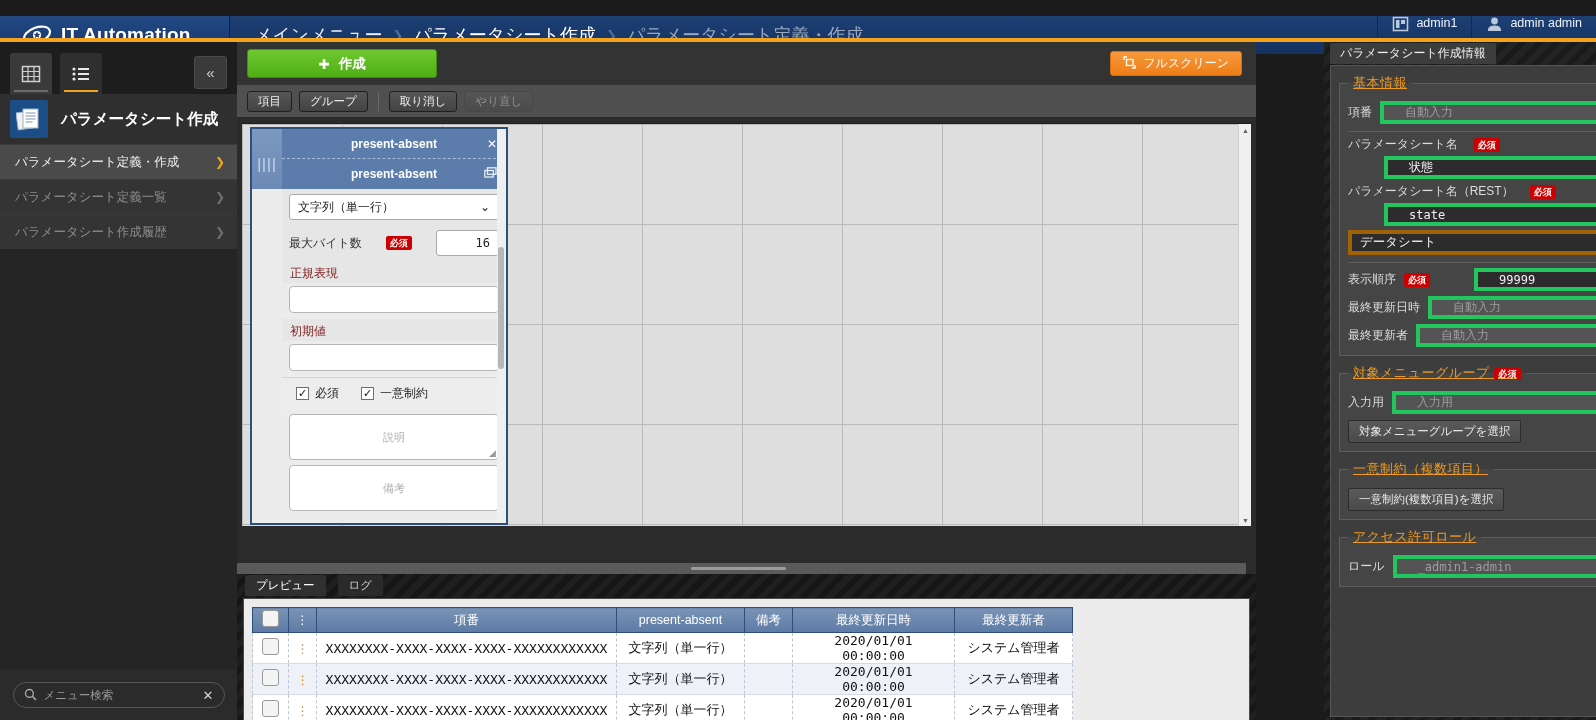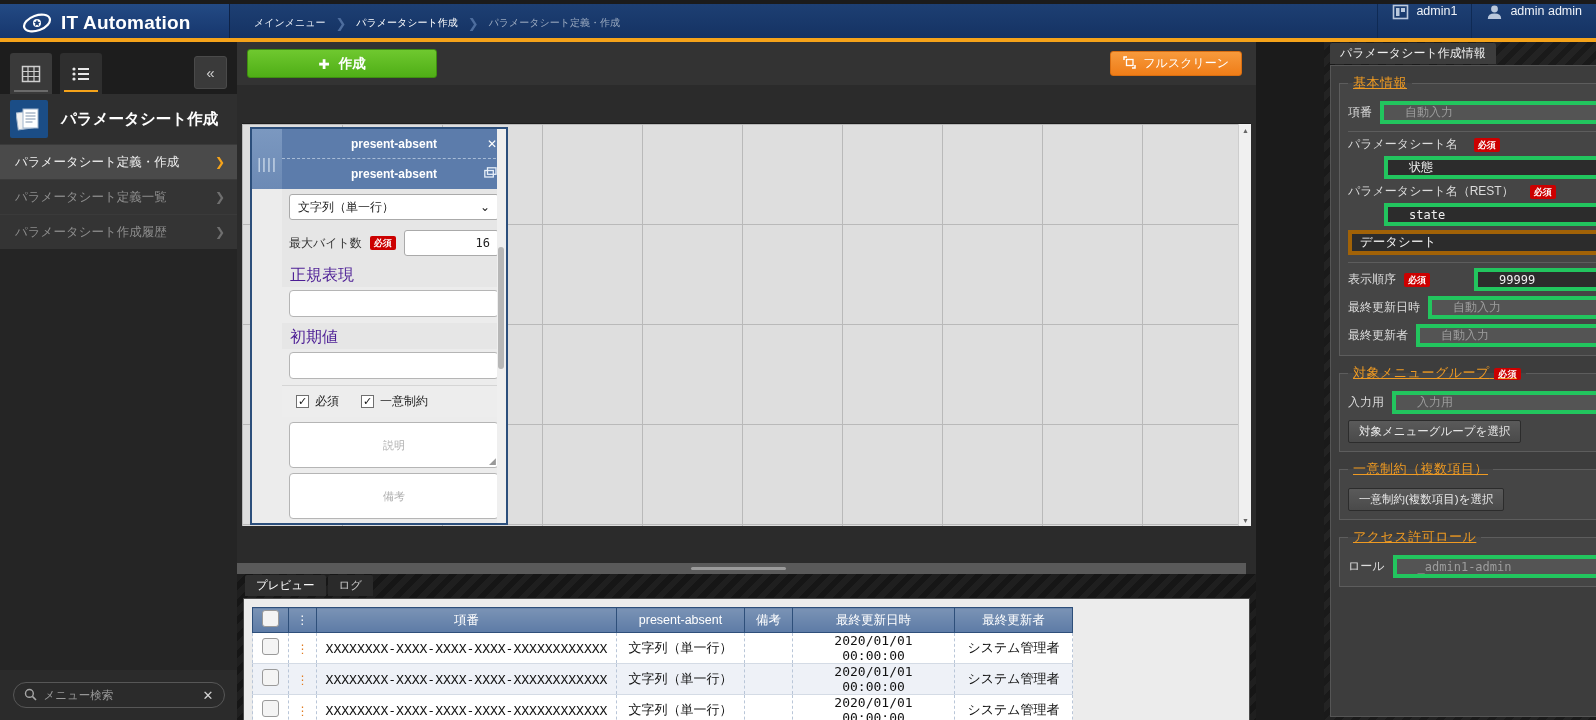--- a/index.html
+++ b/index.html
@@ -5,40 +5,40 @@
   * { box-sizing: border-box; margin: 0; padding: 0; }
   html, body {
     width: 1596px; height: 720px; overflow: hidden;
     font-family: "Liberation Sans", "DejaVu Sans", sans-serif;
     background: #1b1b1b;
   }
   #app { position: relative; width: 1596px; height: 720px; }
 
   
   .header {
-    position: absolute; left: 0; top: 4px; width: 1596px; height: 38px;
+    position: absolute; left: 0; top: 16px; width: 1596px; height: 38px;
     background: linear-gradient(to bottom, #1d3f73 0%, #143161 100%);
     display: flex; align-items: stretch;
   }
   .brand {
     width: 230px; display: flex; align-items: center; gap: 9px;
     padding-left: 22px;
     background: linear-gradient(to bottom, #234a84 0%, #15346a 100%);
     border-right: 1px solid #0d2247;
   }
   .brand-logo { width: 30px; height: 24px; flex: 0 0 auto; }
   .brand-name {
     color: #ffffff; font-size: 19px; font-weight: bold; letter-spacing: .2px;
     white-space: nowrap;
   }
   .breadcrumb {
     flex: 1 1 auto; display: flex; align-items: center; gap: 10px;
     padding-left: 24px; overflow: hidden;
   }
-  .crumb { font-size: 10px; white-space: nowrap; text-align: right; }
+  .crumb { font-size: 18px; white-space: nowrap; text-align: right; }
   .crumb.c0 { color: #e9eef6; }
   .crumb.c1 { color: #ffffff; }
   .crumb.c2 { color: #9aa9bf; }
   .crumb-sep { color: #4d6d9e; font-size: 13px; }
   .hdr-user {
     display: flex; align-items: flex-start; gap: 7px; padding: 0 14px;
     border-left: 1px solid #0f2a54; color: #eef2f8; font-size: 12.5px;
     white-space: nowrap;
   }
   .hdr-user .ic { opacity: .92; display: flex; }
@@ -196,32 +196,32 @@
     height: 30px; background: #5c7cab; color: #fff; font-size: 12px; font-weight: bold;
     display: flex; align-items: center; justify-content: center; position: relative;
   }
   .card-hdr2 .act { position: absolute; right: 9px; color: #dfe8f3; font-size: 12px; }
   .card-field { background: #e6e6e6; padding: 5px 7px; }
   .sel-box {
     height: 26px; background: #fff; border: 1px solid #aaa; border-radius: 3px;
     display: flex; align-items: center; padding: 0 8px; font-size: 12px; color: #222;
     justify-content: space-between;
   }
-  .row-inline { display: flex; align-items: center; gap: 8px; padding: 5px 7px; background: #e6e6e6; }
+  .row-inline { display: flex; align-items: center; gap: 24px; padding: 5px 7px; background: #e6e6e6; }
   .lbl { font-size: 12px; color: #333; }
   .badge-req {
     background: #cc0000; color: #fff; font-size: 9px; font-weight: bold;
     padding: 1px 4px; border-radius: 2px; line-height: 12px;
   }
   .num-input {
     flex: 1 1 auto; height: 26px; background: #fff; border: 1px solid #aaa; border-radius: 3px;
     font-size: 12px; color: #222; display: flex; align-items: center; justify-content: flex-end;
     padding-right: 8px; font-family: "DejaVu Sans Mono", monospace;
   }
-  .sub-label { padding: 4px 8px 1px 8px; font-size: 16px; color: #4c1d95; background: #e6e6e6; }
+  .sub-label { padding: 4px 8px 1px 8px; font-size: 12px; color: #7f1d1d; background: #e6e6e6; }
   .txt-input {
     margin: 3px 7px 6px 7px; height: 27px; background: #fff;
     border: 1px solid #b5b5b5; border-radius: 4px;
   }
   .chk-row { display: flex; align-items: center; gap: 22px; padding: 7px 7px 7px 14px; background: #ededed; border-top: 1px solid #d5d5d5;}
   .chk { display: flex; align-items: center; gap: 6px; font-size: 12px; color: #222; }
   .chk .box {
     width: 13px; height: 13px; background: #fff; border: 1px solid #707070;
     display: flex; align-items: center; justify-content: center;
     font-size: 11px; color: #111; line-height: 1;
@@ -239,21 +239,21 @@
     position: absolute; left: 1px; top: 118px; width: 6px; height: 122px;
     background: #b7b7b7; border-radius: 3px;
   }
 
   
   .bottom {
     position: absolute; left: 0; top: 532px; width: 1019px; height: 188px;
     background: #1c1c1c;
     background-image: repeating-linear-gradient(135deg, #1f1f1f 0 6px, #161616 6px 12px);
   }
-  .btab-row { height: 22px; display: flex; align-items: flex-end; padding-left: 8px; gap: 2px; }
+  .btab-row { height: 22px; display: flex; align-items: flex-end; padding-left: 8px; gap: 12px; }
   .btab {
     height: 21px; padding: 0 11px; font-size: 11.5px; color: #d8d8d8;
     display: flex; align-items: center; border-radius: 2px 2px 0 0;
   }
   .btab.active { background: #303030; color: #fff; }
   .btab.idle { background: #2a2a2a; color: #c8c8c8; }
   .bpane {
     position: absolute; left: 6px; top: 24px; width: 1007px; height: 160px;
     background: #ececec; border: 1px solid #4a4a4a;
   }
@@ -458,20 +458,27 @@
         <span>
           <svg width="13" height="13" viewBox="0 0 13 13">
             <path d="M1 4V1h3M12 9v3H9" fill="none" stroke="#ffffff" stroke-width="1.5"></path>
             <rect x="3.5" y="3.5" width="6.5" height="6" fill="none" stroke="#ffffff" stroke-width="1.3"></rect>
           </svg>
         </span>
         <span>フルスクリーン</span>
       </div>
     </div>
 
+    <div class="main-tools">
+      <div class="tool-btn">項目</div>
+      <div class="tool-btn">グループ</div>
+      <div class="tool-div"></div>
+      <div class="tool-btn">取り消し</div>
+      <div class="tool-btn off">やり直し</div>
+    </div>
 
     <div class="canvas-wrap">
       <div class="canvas">
 
         <div class="item-card">
           <div class="card-drag">
             <span class="bars">||||</span>
           </div>
           <div class="card-body">
             <div class="card-hdr">

